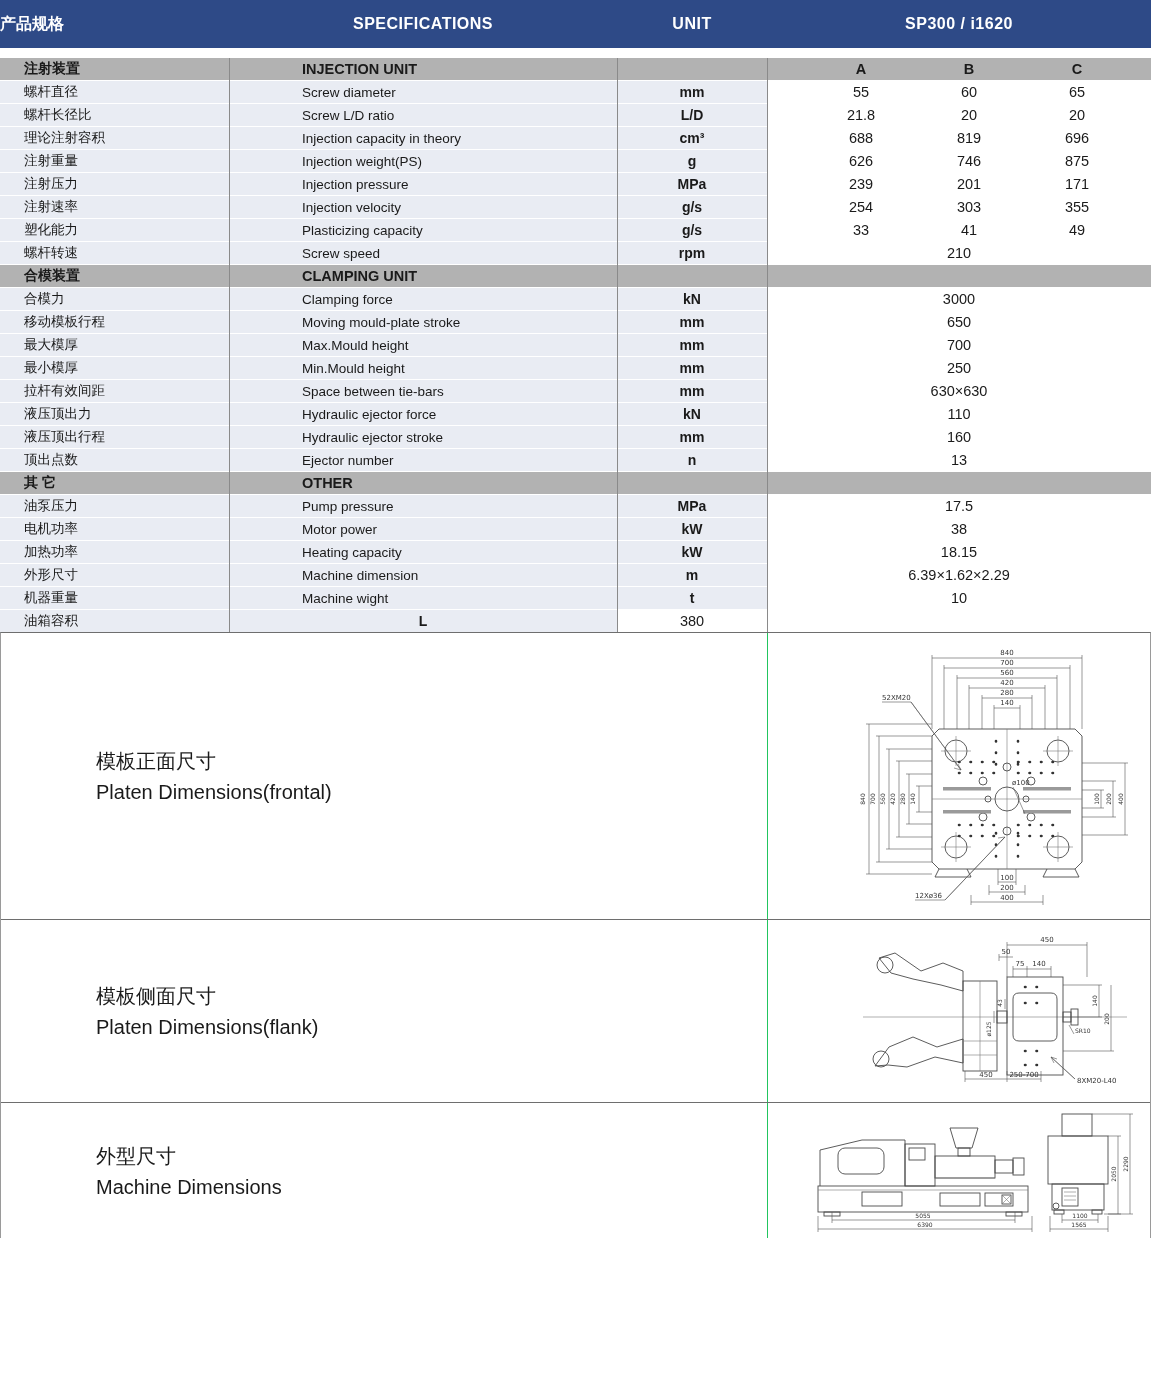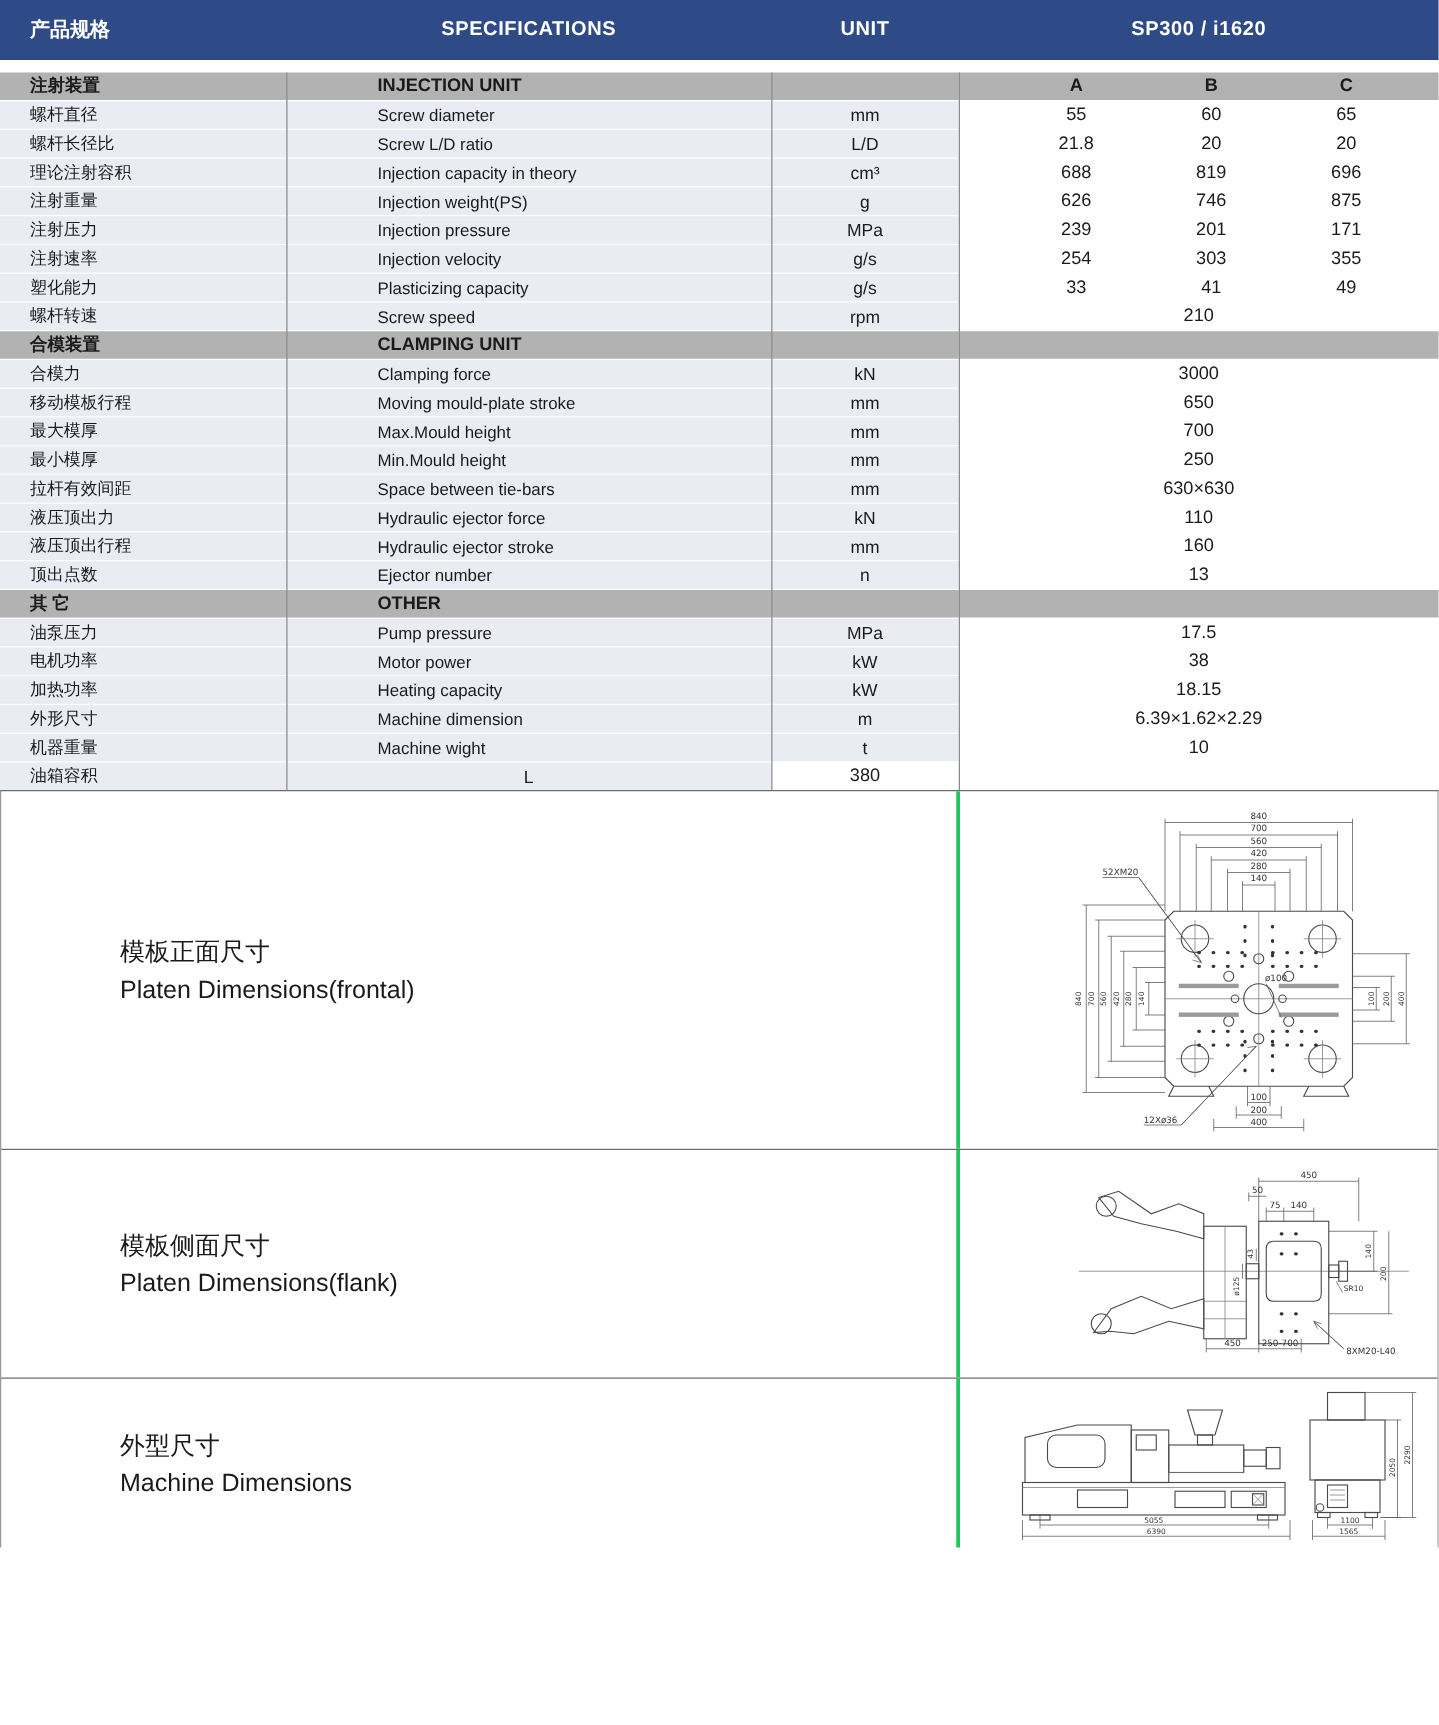--- a/index.html
+++ b/index.html
@@ -3,46 +3,46 @@
 <meta charset="utf-8">
 <style>
   * { margin:0; padding:0; box-sizing:border-box; }
   body { background:#fff; }
   .page { width:1151px; height:1380px; position:relative; background:#fff;
           font-family:"Liberation Sans","DejaVu Sans",sans-serif; color:#1a1a1a; overflow:hidden; }
 
   
   .hdr { height:48px; background:#2e4a87; display:grid;
          grid-template-columns:229px 388px 150px 1fr; align-items:center; color:#fff; }
-  .hdr .h-left { padding-left:24px; font-size:16px; font-weight:bold; }
+  .hdr .h-left { font-size:16px; font-weight:bold; }
   .hdr .h-mid, .hdr .h-unit, .hdr .h-model { text-align:center; font-size:16px; font-weight:bold; letter-spacing:.5px; }
 
   
   .spec-table { margin-top:10px; display:flex; flex-direction:column; gap:1px; position:relative; }
   .vline { position:absolute; top:0; bottom:0; width:1px; background:#8a8a8a; z-index:6; }
   .vl1 { left:229px; } .vl2 { left:617px; } .vl3 { left:767px; }
   .srow { display:grid; grid-template-columns:229px 388px 150px 1fr; height:22px; }
   .cell { display:flex; align-items:center; font-size:13.5px; }
   .c-zh  { padding-left:24px; background:#e9ecf3; }
   .c-en  { padding-left:73px; background:#e9ecf3; }
-  .c-unit{ justify-content:center; background:#e9ecf3; font-size:14px; }
+  .c-unit{ justify-content:center; background:#e9ecf3; font-size:14px;font-weight:bold; }
   .c-vals{ background:#fff; display:grid; grid-template-columns:repeat(3,1fr); padding:0 20px 0 40px; }
   .c-vals.span { display:flex; justify-content:center; padding:0; }
   .vcol { display:flex; align-items:center; justify-content:center; font-size:14.5px; }
   .sec .c-zh, .sec .c-en, .sec .c-unit, .sec .c-vals { background:#b2b2b2; }
   .sec .c-zh { font-weight:bold; font-size:14px; }
   .sec .c-en { font-weight:bold; font-size:14.5px; }
   .sec .vcol { font-weight:bold; font-size:14.5px; }
 
   
   .drawings { border-top:1px solid #6e6e6e; border-left:1px solid #9a9a9a; border-right:1px solid #9a9a9a; }
   .drow { display:grid; grid-template-columns:767px 1fr; border-bottom:1px solid #6e6e6e; }
   .drow1 { height:287px; } .drow2 { height:183px; } .drow3 { height:135px; }
   .d-label { display:flex; flex-direction:column; justify-content:center; gap:6px;
-             padding-left:95px; border-right:3px solid #22c55e; }
+             padding-left:95px; border-right:1px solid #22c55e; }
   .d-label .t-zh { font-size:20px; } .d-label .t-en { font-size:20px; }
   .d-fig { display:flex; align-items:center; justify-content:flex-end; padding-right:5px; }
   svg { display:block; }
   svg text { font-family:"DejaVu Sans",sans-serif; font-size:7px; fill:#333; }
   svg .sm { font-size:6px; }
   .ln  { stroke:#4a4a4a; stroke-width:0.9; fill:none; }
   .thin{ stroke:#7a7a7a; stroke-width:0.6; fill:none; }
   .dim { stroke:#555; stroke-width:0.6; fill:none; }
   .slot{ fill:#9a9a9a; stroke:none; }
   .dots{ stroke:#333; stroke-width:2.6; stroke-dasharray:0.5 11; stroke-linecap:round; fill:none; }

